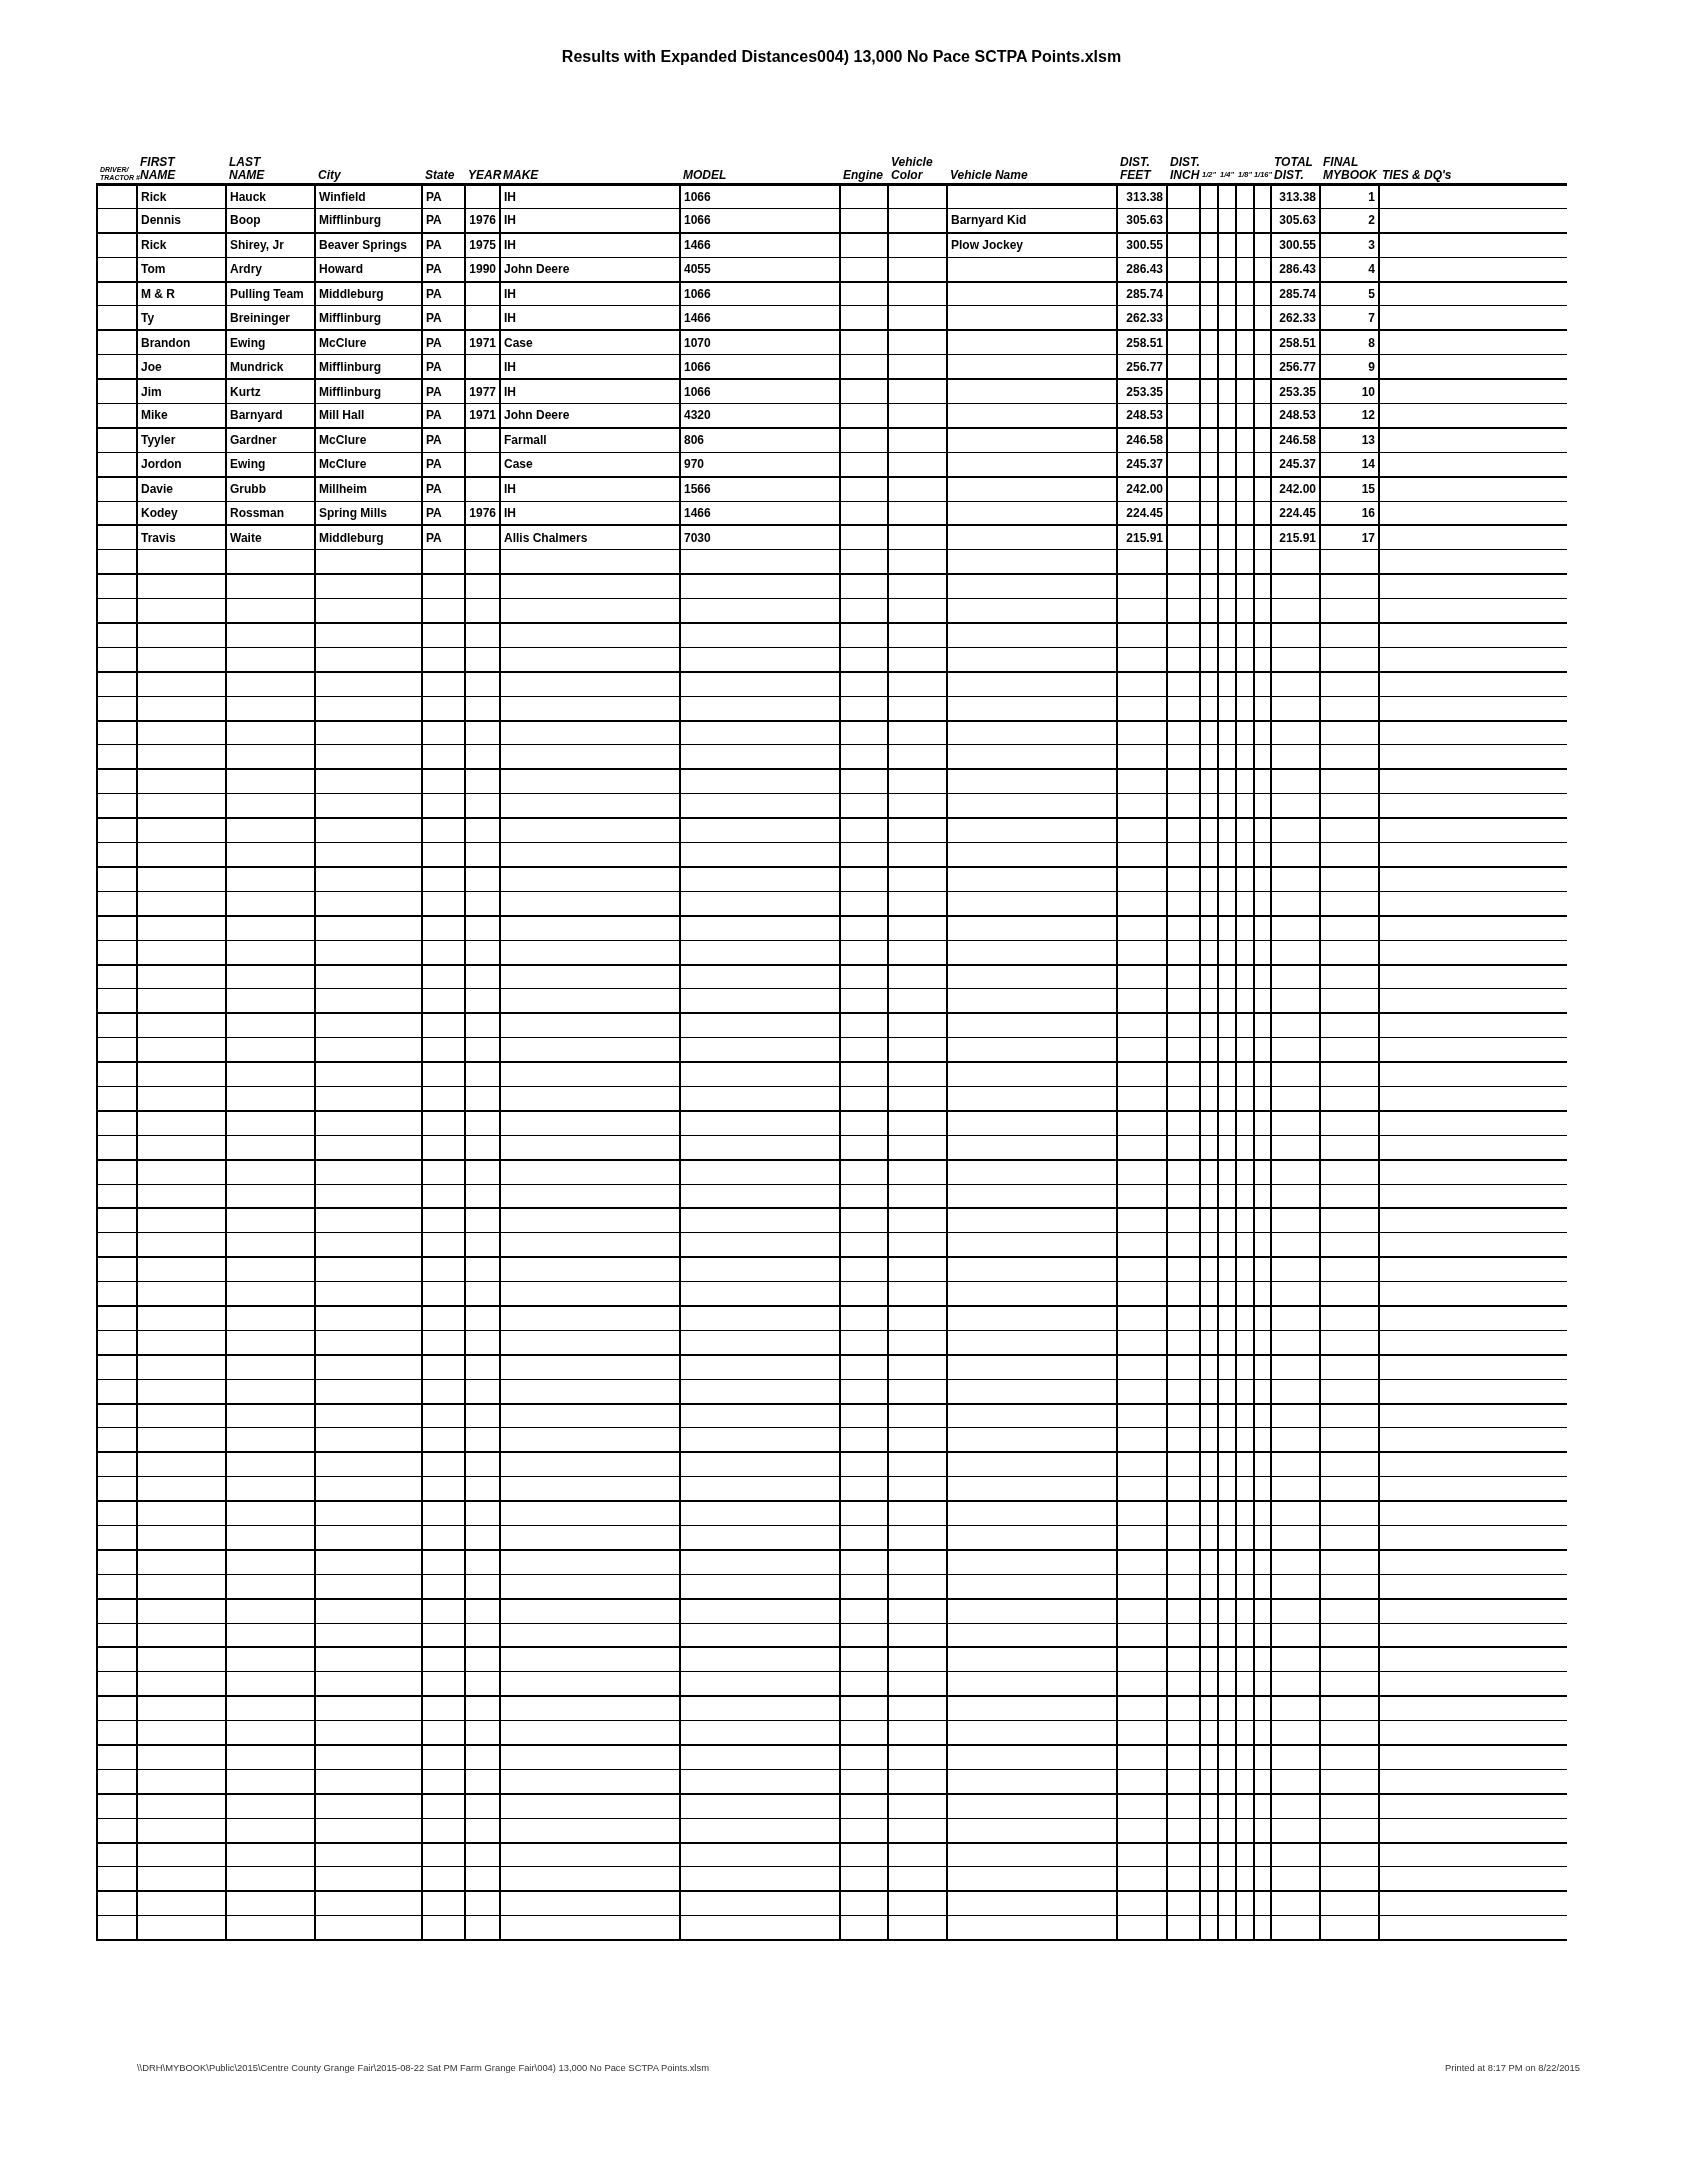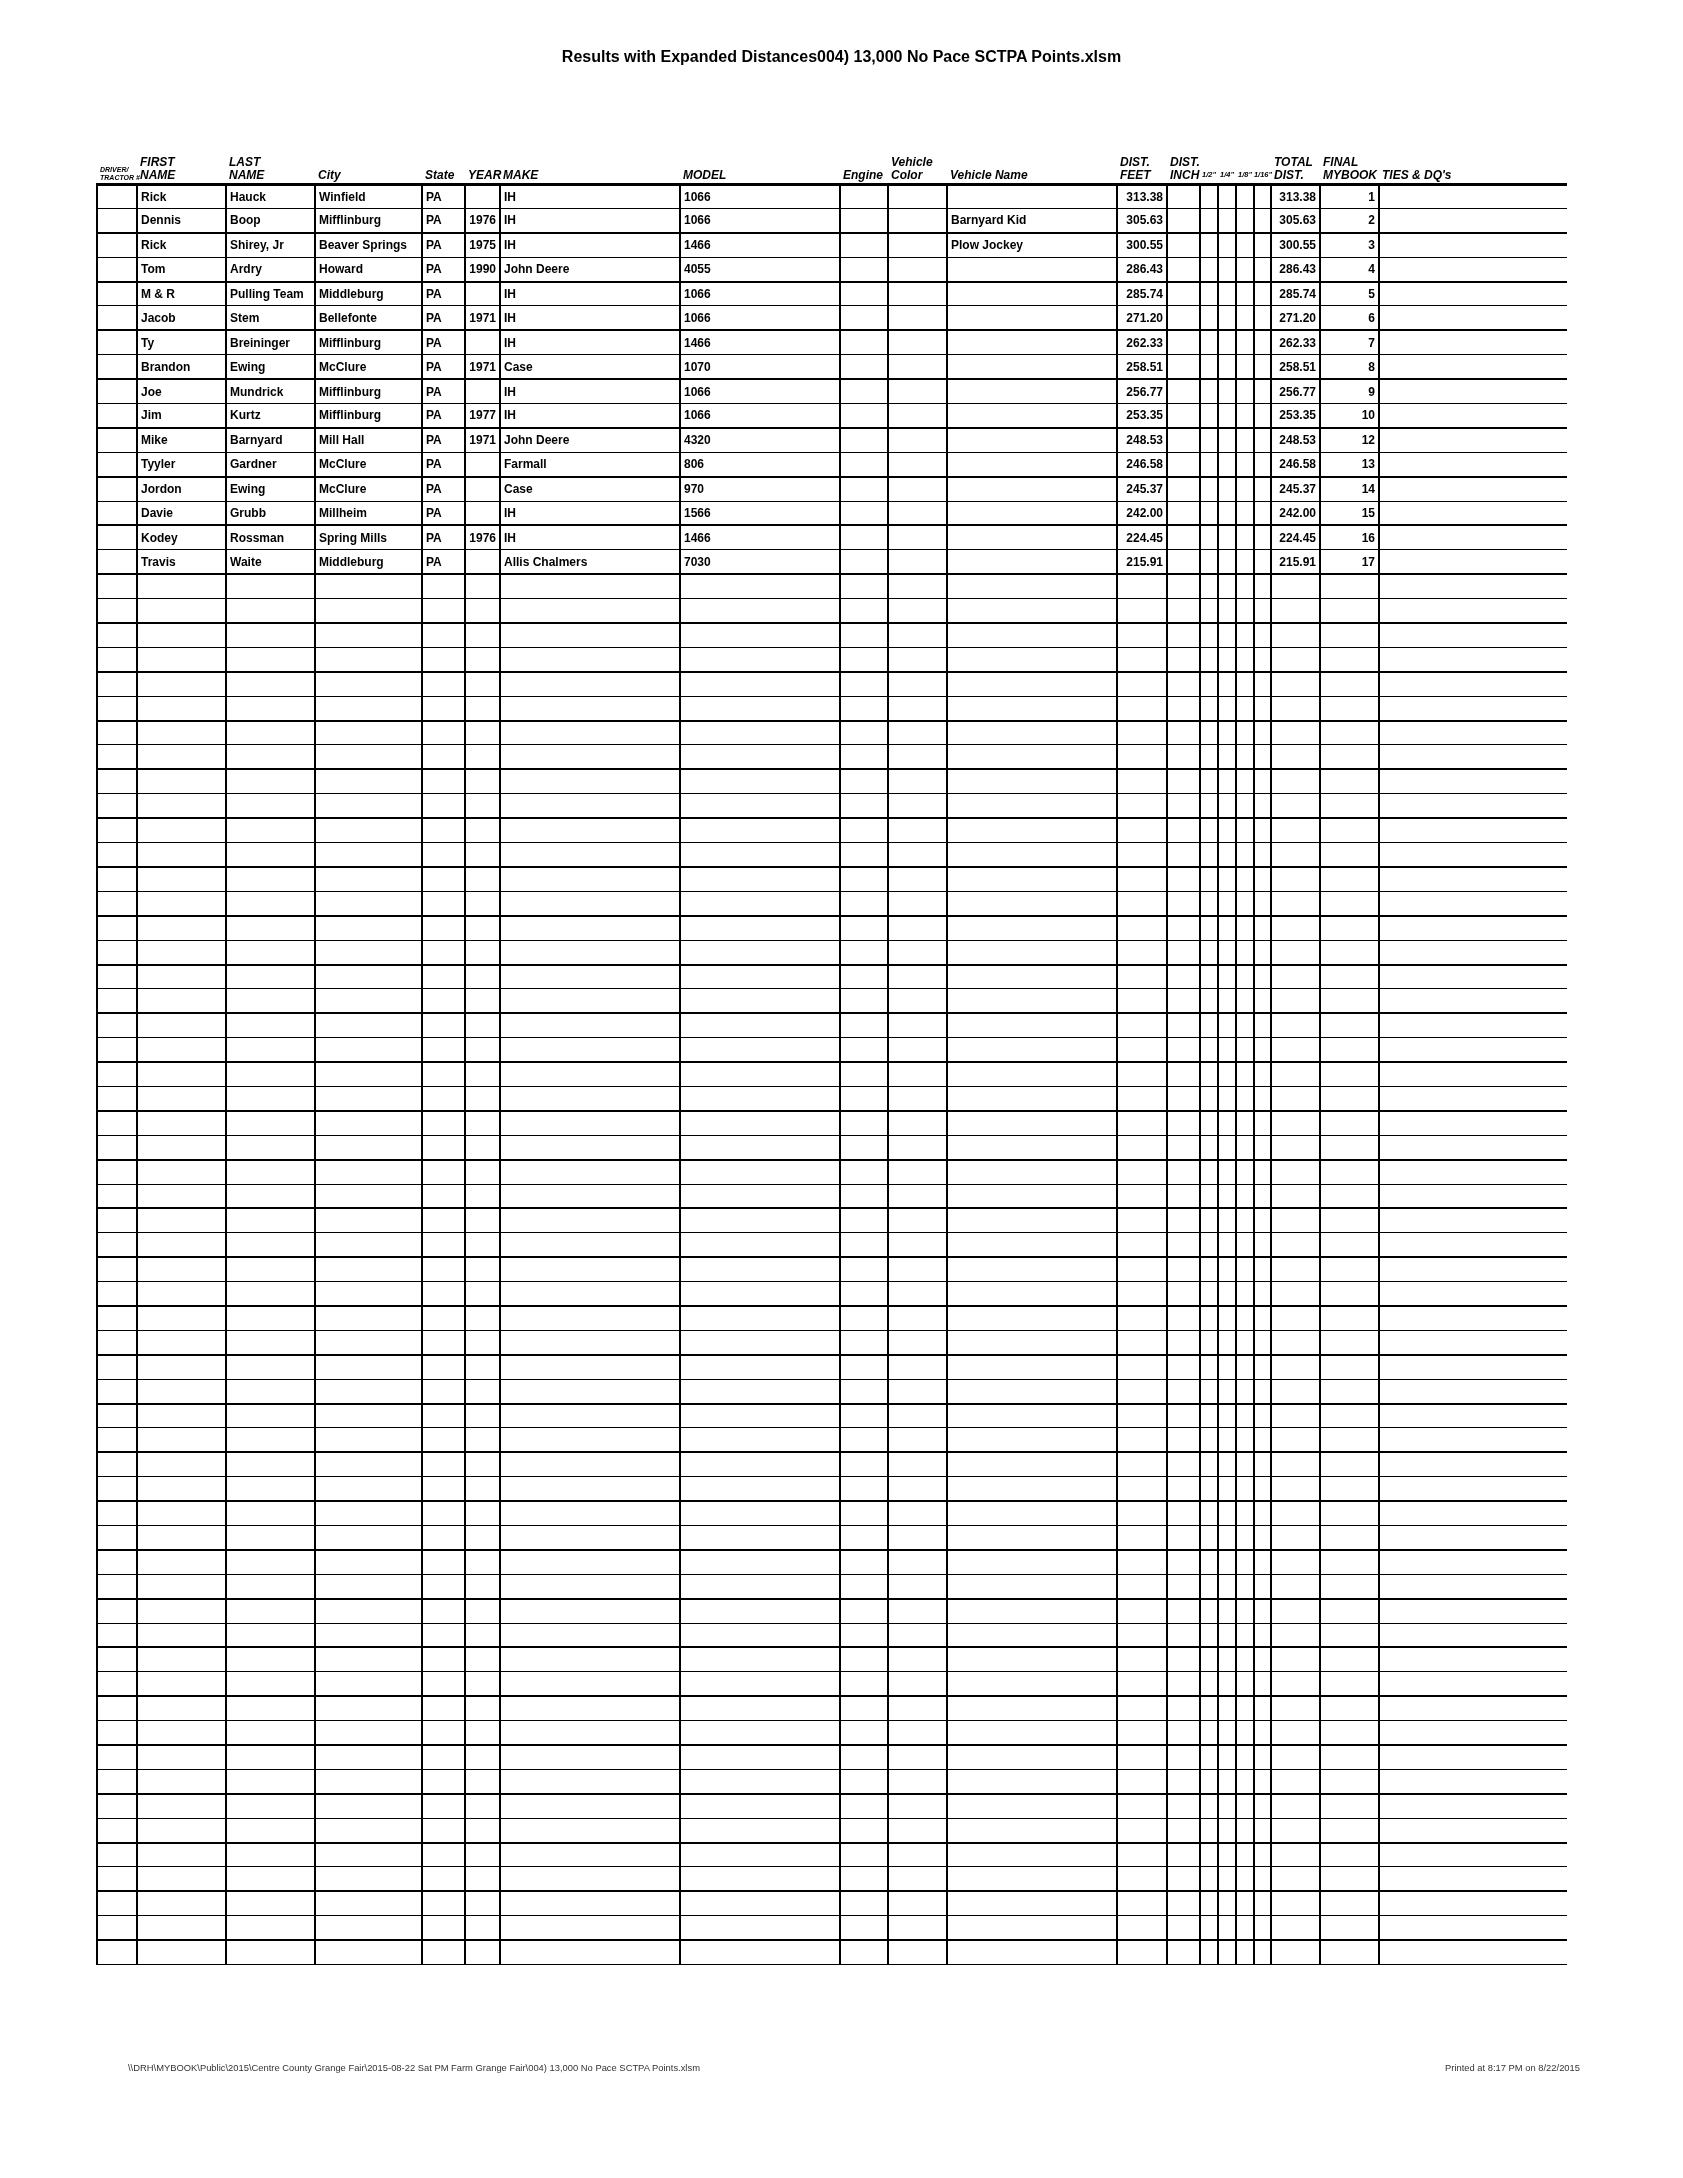--- a/index.html
+++ b/index.html
@@ -61,21 +61,21 @@
     vertical-align: middle;
   }
   td.num { text-align: right; }
   .footer {
     position: absolute;
     top: 2062px;
     font-size: 9.4px;
     color: #333;
     white-space: nowrap;
   }
-  .footer-left  { left: 128px; }
+  .footer-left  { left: 137px; }
   .footer-right { right: 103px; }
 </style>
 </head>
 <body>
 
 <div class="page">
   <div class="doc-title">Results with Expanded Distances004) 13,000 No Pace SCTPA Points.xlsm</div>
 
   <table class="results">
     <colgroup>
@@ -278,42 +278,20 @@
           <td></td>
           <td></td>
           <td></td>
           <td></td>
           <td class="num">285.74</td>
           <td class="num">5</td>
           <td></td>
         </tr>
         <tr>
           <td></td>
-          <td>Jacob</td>
-          <td>Stem</td>
-          <td>Bellefonte</td>
-          <td>PA</td>
-          <td class="num">1971</td>
-          <td>IH</td>
-          <td>1066</td>
-          <td></td>
-          <td></td>
-          <td></td>
-          <td class="num">271.20</td>
-          <td class="num"></td>
-          <td></td>
-          <td></td>
-          <td></td>
-          <td></td>
-          <td class="num">271.20</td>
-          <td class="num">6</td>
-          <td></td>
-        </tr>
-        <tr>
-          <td></td>
           <td>Ty</td>
           <td>Breininger</td>
           <td>Mifflinburg</td>
           <td>PA</td>
           <td class="num"></td>
           <td>IH</td>
           <td>1466</td>
           <td></td>
           <td></td>
           <td></td>

